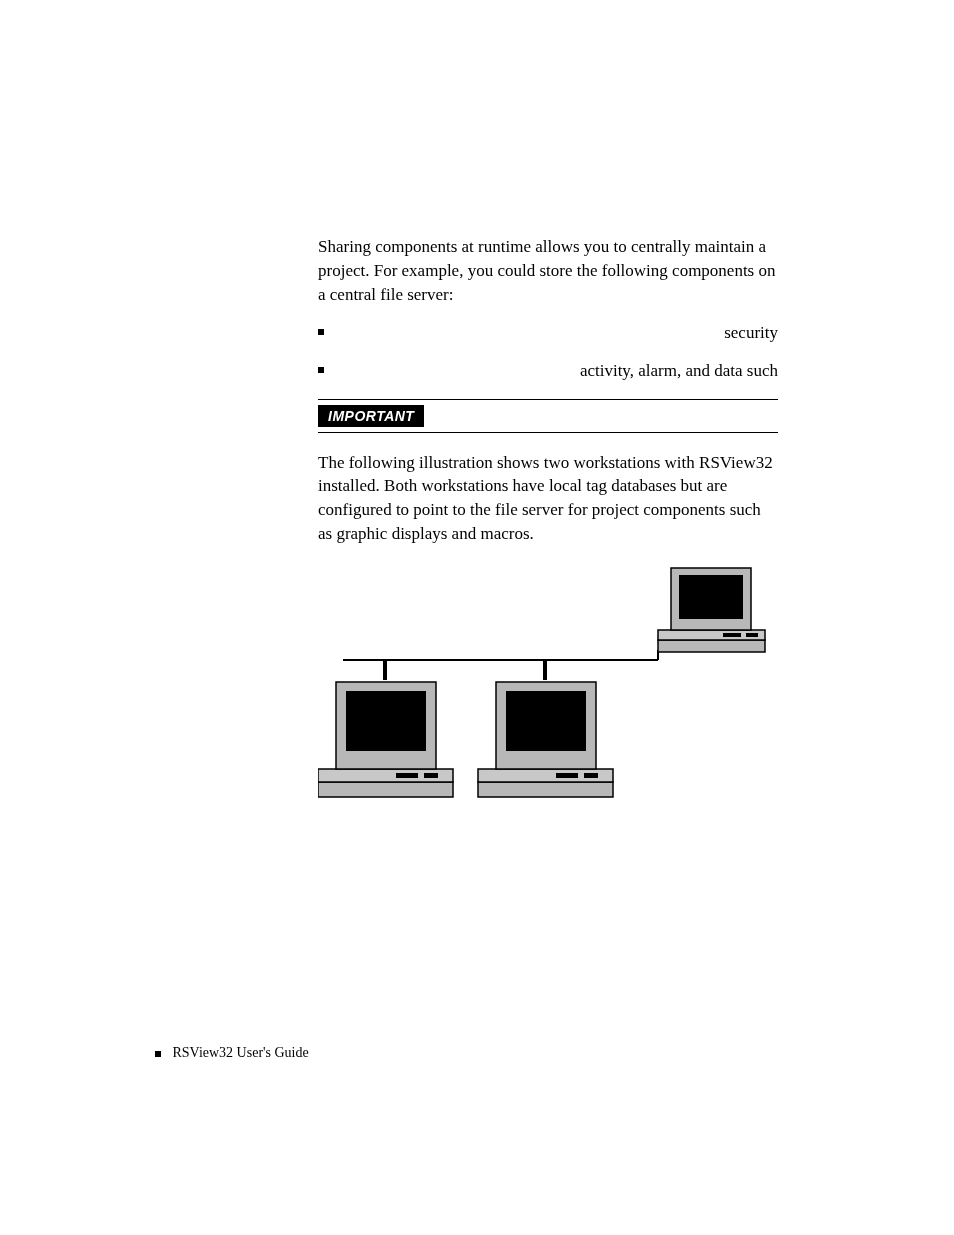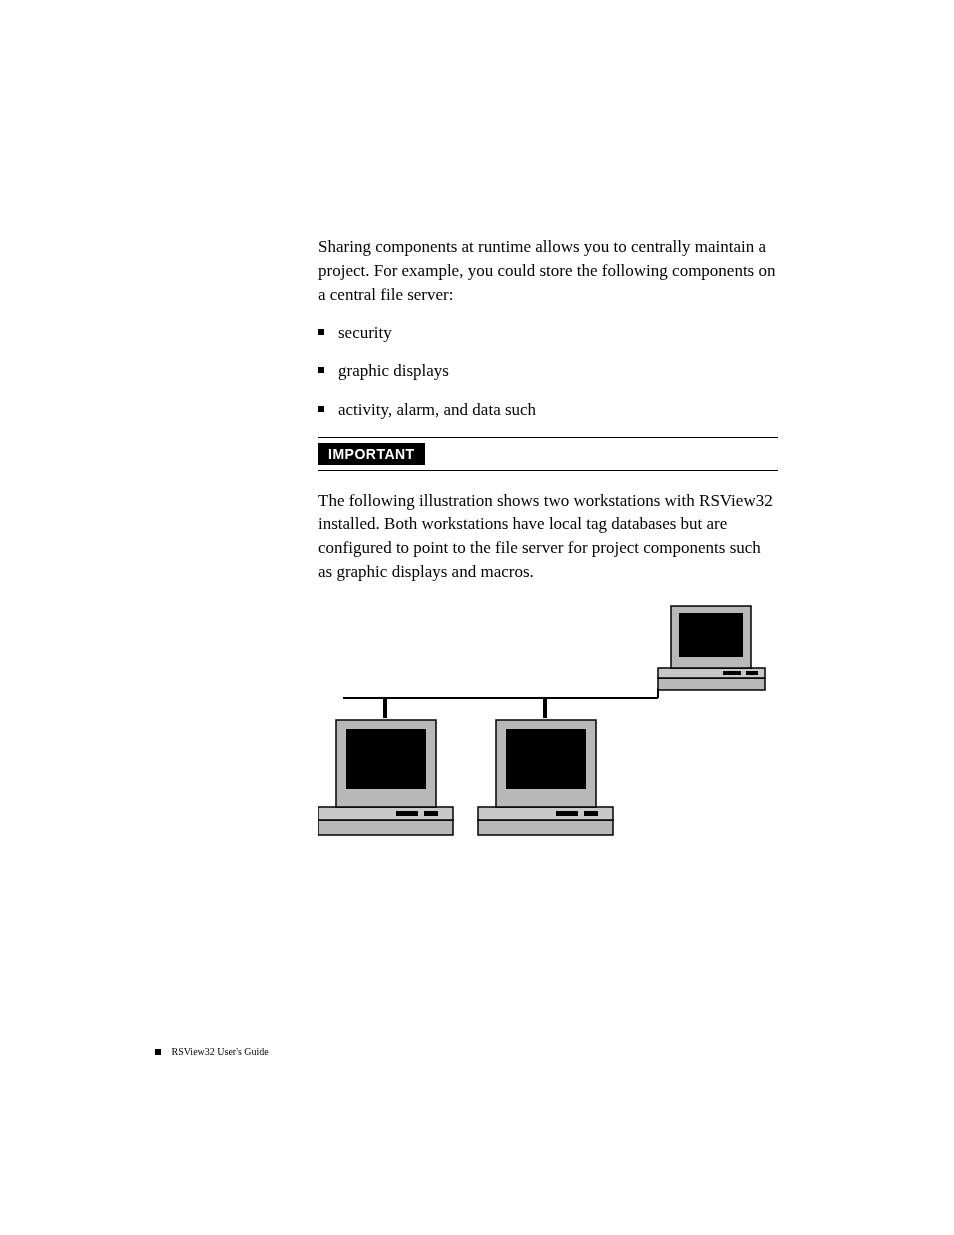--- a/index.html
+++ b/index.html
@@ -23,35 +23,37 @@
   ul.bullets {
     list-style: none;
     padding: 0;
     margin: 0 0 14px 0;
   }
   ul.bullets li {
     position: relative;
     padding-left: 20px;
     margin-bottom: 16px;
     line-height: 1.3;
+    text-align: right;
   }
   ul.bullets li::before {
     content: "";
     position: absolute;
     left: 0;
     top: 7px;
     width: 6px;
     height: 6px;
     background: #000;
   }
   .important-box {
     border-top: 1.5px solid #000;
     border-bottom: 1.5px solid #000;
     margin: 6px 0 18px 0;
     padding: 5px 0;
+    font-style: italic;
   }
   .important-badge {
     display: inline-block;
     background: #000;
     color: #fff;
     font-weight: bold;
     padding: 3px 10px;
     font-size: 14px;
     letter-spacing: 0.5px;
     font-family: Arial, Helvetica, sans-serif;
@@ -59,21 +61,21 @@
   .diagram {
     position: relative;
     width: 460px;
     height: 255px;
     margin-top: 12px;
   }
   .footer {
     position: absolute;
     left: 155px;
     top: 1045px;
-    font-size: 10px;
+    font-size: 14px;
     line-height: 1.2;
   }
   .footer .sq {
     display: inline-block;
     width: 6px;
     height: 6px;
     background: #000;
     margin-right: 8px;
     vertical-align: middle;
   }
@@ -83,21 +85,20 @@
 </style>
 </head>
 <body>
 
 <div class="page">
 
   <p>Sharing components at runtime allows you to centrally maintain a project. For example, you could store the following components on a central file server:</p>
 
   <ul class="bullets">
     <li>security</li>
-    <li>graphic displays</li>
     <li>activity, alarm, and data such</li>
   </ul>
 
   <div class="important-box">
     <span class="important-badge">IMPORTANT</span>
   </div>
 
 
   <p>The following illustration shows two workstations with RSView32 installed. Both workstations have local tag databases but are configured to point to the file server for project components such as graphic displays and macros.</p>
 

